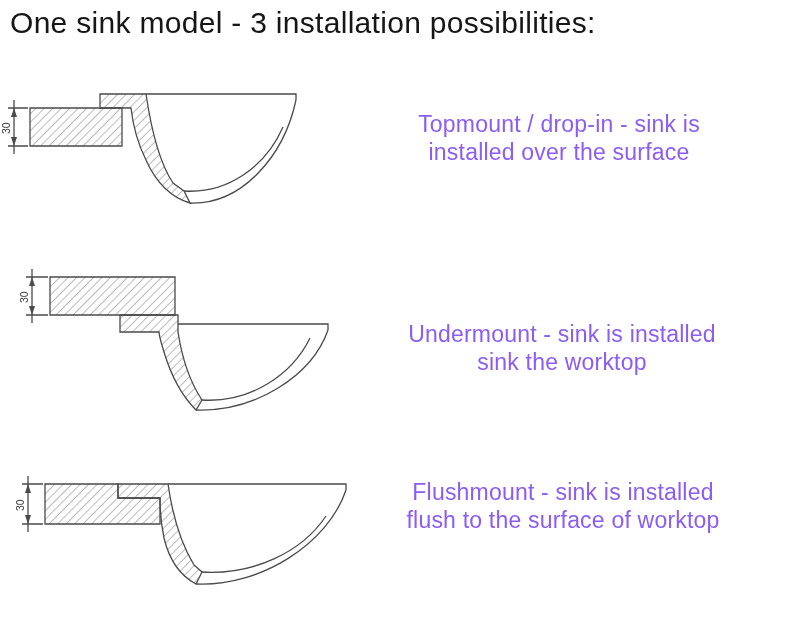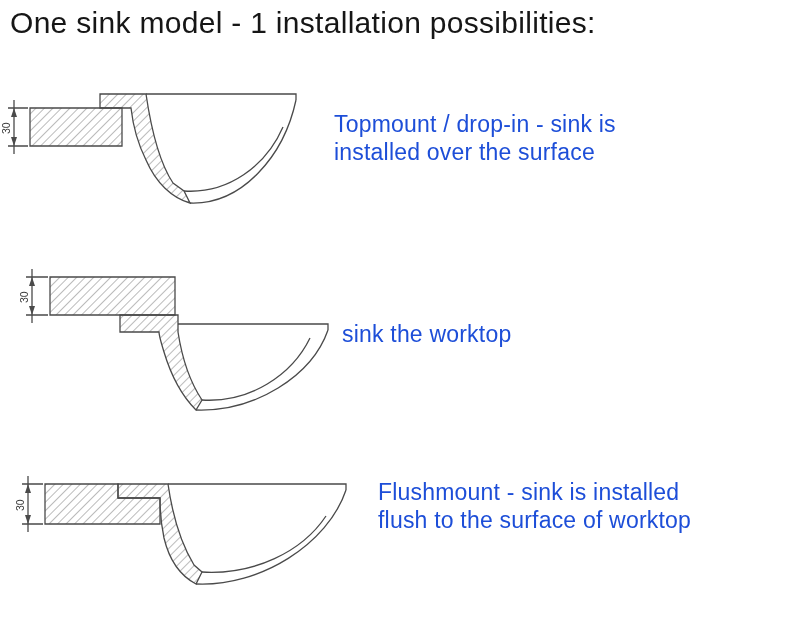--- a/index.html
+++ b/index.html
@@ -1,30 +1,30 @@
 <!DOCTYPE html>
 <html><head>
 <meta charset="utf-8">
 <style>
   html,body { margin:0; padding:0; background:#ffffff; }
   body { width:800px; height:621px; font-family:"Liberation Sans", sans-serif; color:#1b1b1b; }
   .page { position:relative; width:800px; height:621px; background:#ffffff; overflow:hidden; }
   .title { position:absolute; left:10px; top:6px; font-size:30px; letter-spacing:0.3px; color:#161616; }
-  .row-label { position:absolute; font-size:23px; line-height:1.22; letter-spacing:0.2px; color:#1d4ed8; }
+  .row-label { position:absolute; font-size:23px; line-height:1.22; letter-spacing:0.2px; color:#8b5cf6;text-align:center; }
   svg.drawing { position:absolute; left:0; }
   .dwg-line { stroke:#4a4a4a; stroke-width:1.3; fill:none; }
   .dwg-fill { stroke:#4a4a4a; stroke-width:1.3; }
   .dim-text { font-size:10.5px; fill:#3c3c3c; font-family:"Liberation Sans", sans-serif; }
 </style>
 </head>
 <body>
 
 <div class="page">
 
-  <div class="title">One sink model - 1 installation possibilities:</div>
+  <div class="title">One sink model - 3 installation possibilities:</div>
 
   <svg class="drawing" style="top:84px" width="330" height="140" viewBox="0 0 330 140">
     <defs>
       <pattern id="h1" width="6" height="6" patternUnits="userSpaceOnUse" patternTransform="rotate(45)">
         <line x1="0" y1="0" x2="0" y2="6" stroke="#777777" stroke-width="1"></line>
       </pattern>
     </defs>
     <path class="dwg-fill" d="M30,24 H122 V62 H30 Z" fill="url(#h1)"></path>
     <path class="dwg-fill" d="M100,10 L146,10 C151,44 159,78 173,99 L184,107 L190,119 C172,114 156,99 146,76 C138,60 133,42 131,24 L100,24 Z" fill="url(#h1)"></path>
     <path class="dwg-line" d="M146,10 H296 V16"></path>
@@ -50,37 +50,38 @@
     <path class="dwg-fill" d="M120,55 L178,55 L178,72 C182,98 190,122 202,140 L196,150 C180,134 170,112 164,92 C161,82 159,76 159,72 L120,72 Z" fill="url(#h2)"></path>
     <path class="dwg-line" d="M178,64 H328 V70"></path>
     <path class="dwg-line" d="M196,150 C255,152 312,116 328,70"></path>
     <path class="dwg-line" d="M202,140 C250,143 292,115 310,78"></path>
     <path class="dwg-line" d="M26,17 H48 M26,55 H48"></path>
     <path class="dwg-line" d="M32,9 V63"></path>
     <path fill="#4a4a4a" stroke="none" d="M32,17 L29,26 L35,26 Z M32,55 L29,46 L35,46 Z"></path>
     <text class="dim-text" transform="translate(28,43) rotate(-90)">30</text>
   </svg>
   <div class="row-label" style="left:342px; top:320px; width:440px">
+    <div>Undermount - sink is installed</div>
     <div>sink the worktop</div>
   </div>
 
   <svg class="drawing" style="top:462px" width="360" height="140" viewBox="0 0 360 140">
     <defs>
       <pattern id="h3" width="6" height="6" patternUnits="userSpaceOnUse" patternTransform="rotate(45)">
         <line x1="0" y1="0" x2="0" y2="6" stroke="#777777" stroke-width="1"></line>
       </pattern>
     </defs>
     <path class="dwg-fill" d="M45,22 H118 V36 H160 V62 H45 Z" fill="url(#h3)"></path>
     <path class="dwg-fill" d="M118,22 L168,22 C172,50 180,80 194,103 L202,110 L196,122 C179,113 169,97 164,76 C161,62 160,48 160,36 L118,36 Z" fill="url(#h3)"></path>
     <path class="dwg-line" d="M168,22 H346 V28"></path>
     <path class="dwg-line" d="M196,122 C260,125 328,82 346,28"></path>
     <path class="dwg-line" d="M202,110 C254,113 302,90 326,54"></path>
     <path class="dwg-line" d="M22,22 H43 M22,62 H43"></path>
     <path class="dwg-line" d="M28,14 V70"></path>
     <path fill="#4a4a4a" stroke="none" d="M28,22 L25,31 L31,31 Z M28,62 L25,53 L31,53 Z"></path>
     <text class="dim-text" transform="translate(24,49) rotate(-90)">30</text>
   </svg>
-  <div class="row-label" style="left:378px; top:478px; width:420px">
+  <div class="row-label" style="left:353px; top:478px; width:420px">
     <div>Flushmount - sink is installed</div>
     <div>flush to the surface of worktop</div>
   </div>
 
 </div>
 
 </body></html>

